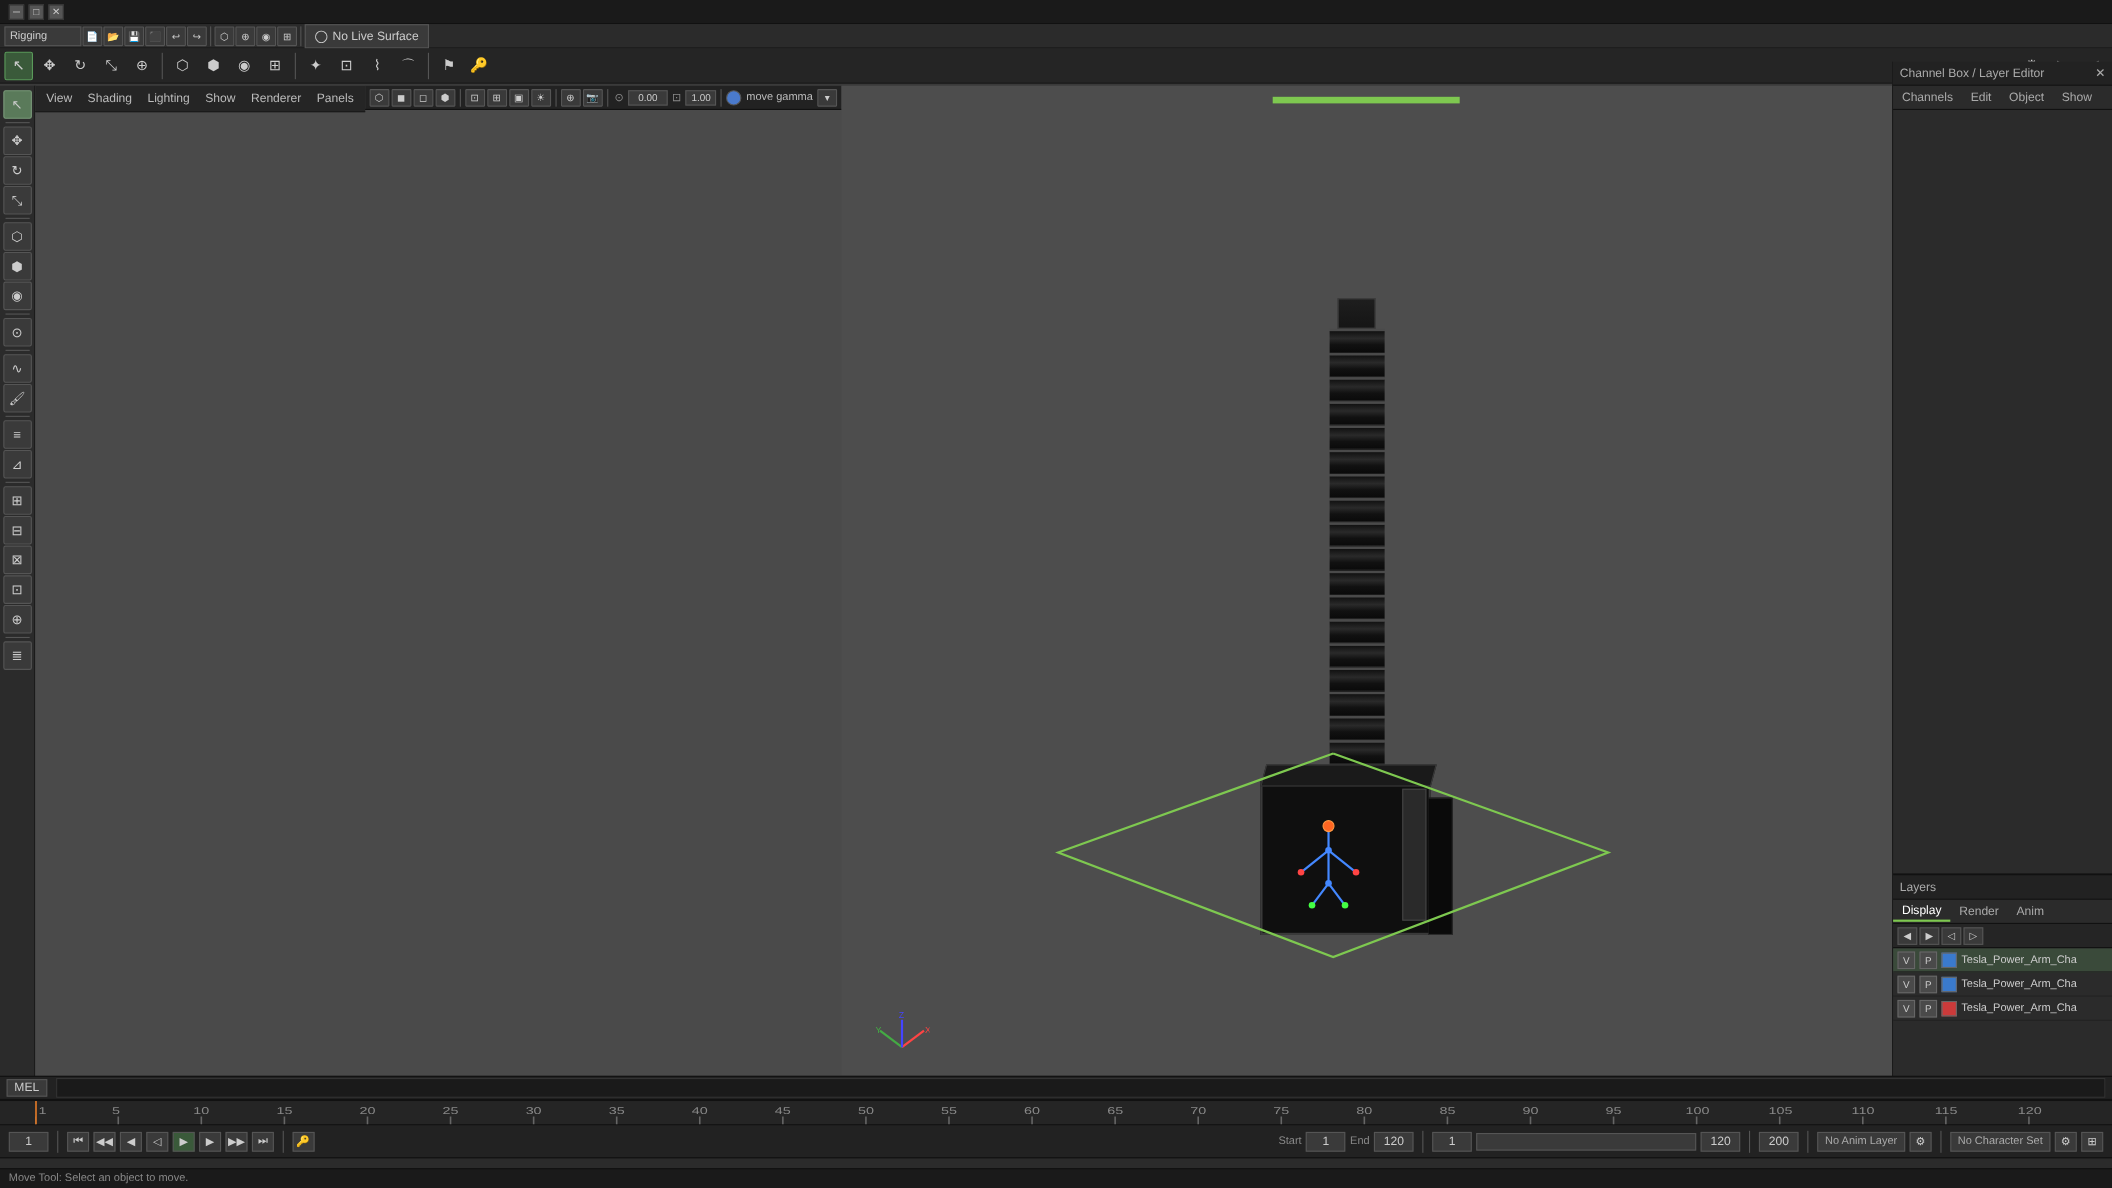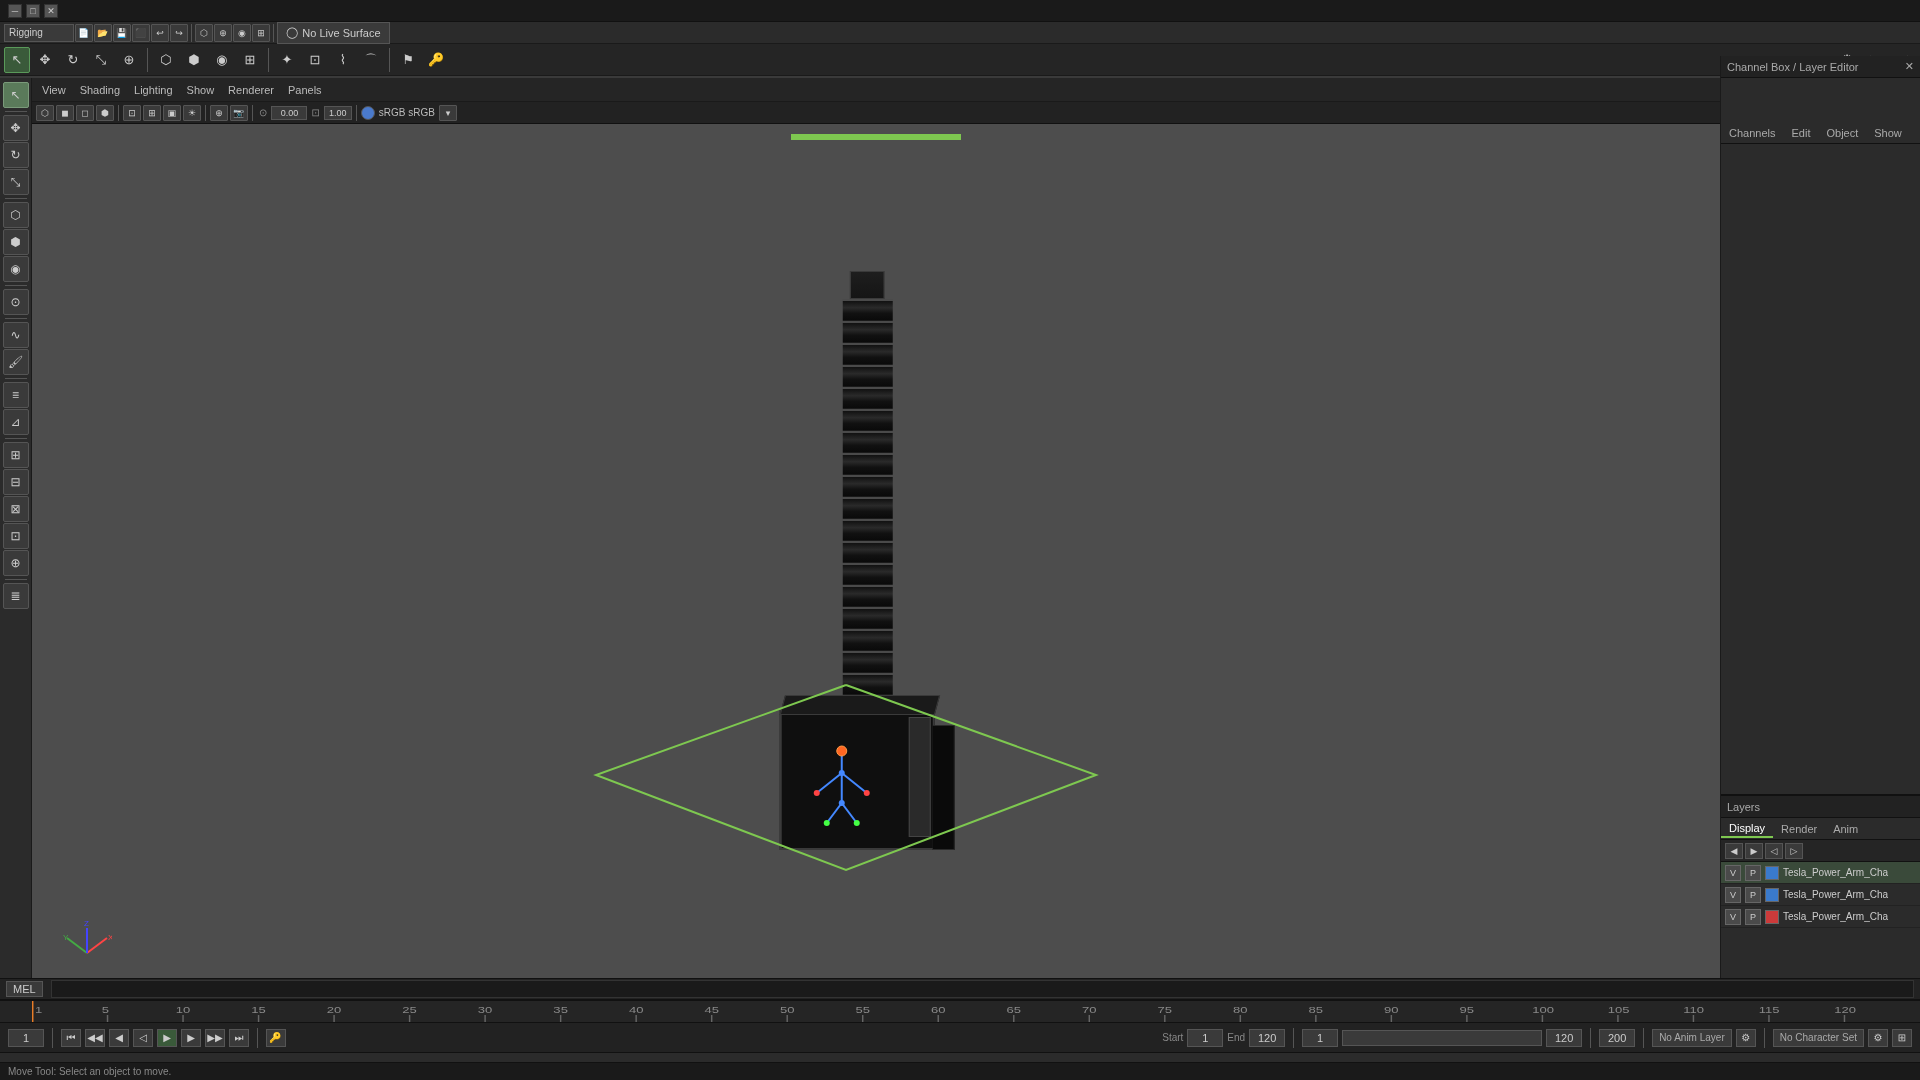--- a/index.html
+++ b/index.html
@@ -92,21 +92,21 @@
     }
 
     
     #viewport-container {
       position: absolute;
       left: 32px; top: 78px;
       right: 200px;
       bottom: 80px;
       background: #4a4a4a;
       display: flex;
-      flex-direction: column;
+      flex-direction: row;
     }
 
     
     #viewport-toolbar {
       height: 24px;
       background: #252525;
       display: flex;
       align-items: center;
       padding: 0 4px;
       gap: 2px;
@@ -195,21 +195,20 @@
       color: #aaa;
       border-bottom: 1px solid #111;
       justify-content: space-between;
     }
     #channel-tabs {
       height: 22px;
       background: #2b2b2b;
       display: flex;
       align-items: center;
       border-bottom: 1px solid #111;
-      margin-top: 44px;
     }
     .ch-tab {
       padding: 2px 8px;
       cursor: pointer;
       font-size: 11px;
       color: #aaa;
     }
     #channel-content {
       flex: 1;
       overflow: hidden;
@@ -610,21 +609,21 @@
     <div style="width:1px;height:16px;background:#555;margin:0 2px;"></div>
     <div class="vp-btn">⊕</div>
     <div class="vp-btn">📷</div>
     <div style="width:1px;height:16px;background:#555;margin:0 2px;"></div>
     <span style="font-size:10px;color:#888;padding:0 2px;">⊙</span>
     <input class="tc-input" value="0.00" style="width: 36px; height: 14px; font-size: 9px;">
     <span style="font-size:10px;color:#888;padding:0 2px;">⊡</span>
     <input class="tc-input" value="1.00" style="width: 28px; height: 14px; font-size: 9px;">
     <div style="width:1px;height:16px;background:#555;margin:0 2px;"></div>
     <div class="vp-btn" style="width:14px;height:14px;background:#4a7acc;border-radius:50%;"></div>
-    <span style="font-size:10px;color:#bbb;padding:0 2px;">sRGB sRGB</span>
+    <span style="font-size:10px;color:#bbb;padding:0 2px;">move gamma</span>
     <div class="vp-btn">▾</div>
   </div>
 
   <div id="viewport-3d">
 
     <div id="top-indicator"></div>
 
     <div id="scene-container">
 
       <div style="position:absolute;bottom:150px;left:50%;transform:translateX(-55%);display:flex;flex-direction:column;align-items:center;">

